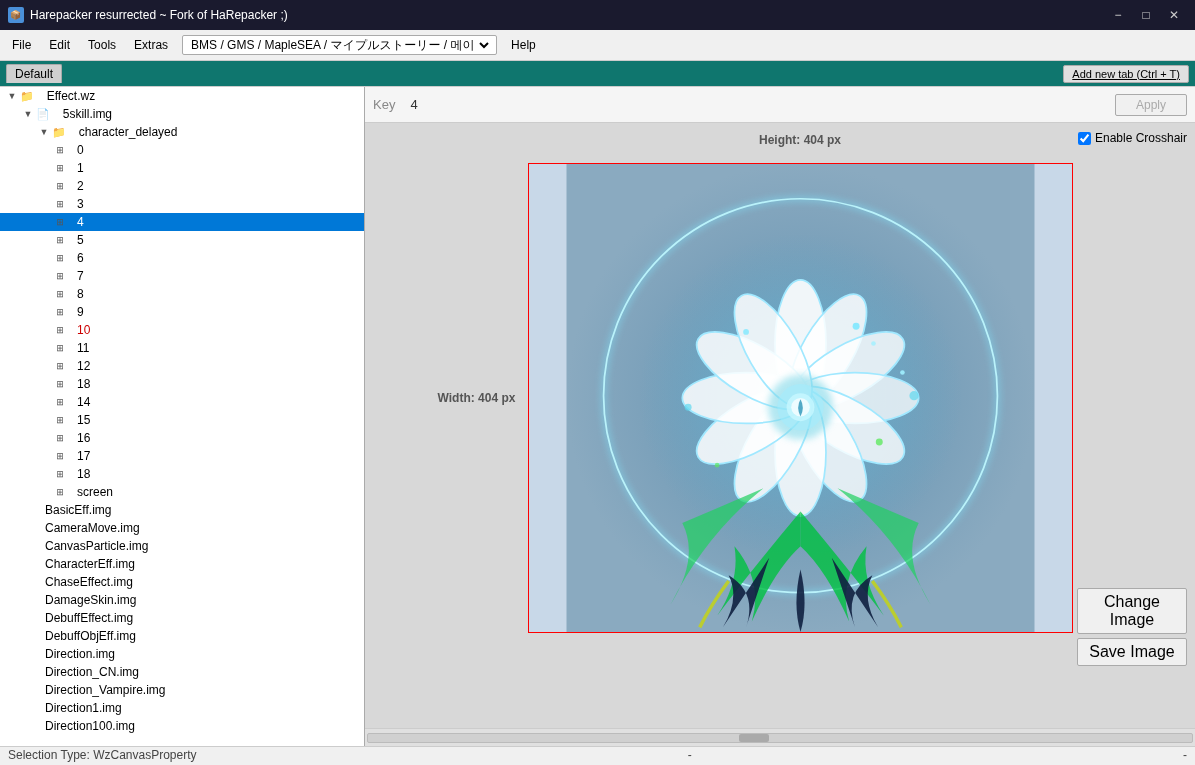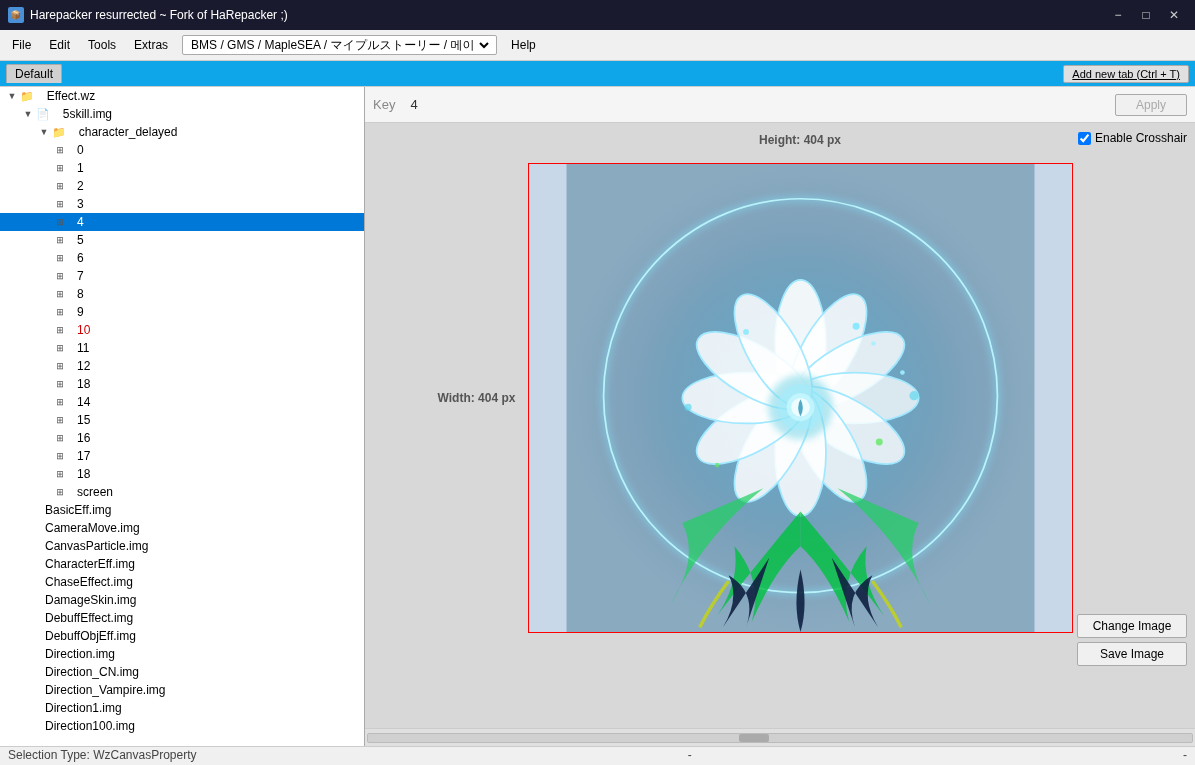--- a/index.html
+++ b/index.html
@@ -45,21 +45,21 @@
       border: 1px solid #aaa;
       background: #fff;
       border-radius: 2px;
       padding: 1px 4px;
       margin: 0 4px;
     }
     .menu-dropdown select { border: none; background: transparent; font-size: 12px; outline: none; cursor: pointer; }
 
     
     .tabbar {
-      background: #0ea5e9;
+      background: #0f766e;
       height: 26px;
       display: flex;
       align-items: center;
       padding: 0 6px;
       border-bottom: 1px solid #ccc;
       justify-content: space-between;
     }
     .tab-default { font-size: 12px; padding: 2px 8px; background: #d0d0d0; border-radius: 2px 2px 0 0; border: 1px solid #aaa; border-bottom: none; }
     .add-tab-btn { background: #e0e0e0; border: 1px solid #aaa; border-radius: 2px; padding: 2px 8px; cursor: pointer; font-size: 11px; text-decoration: underline; }
 
@@ -219,21 +219,21 @@
       display: flex;
       flex-direction: column;
       gap: 4px;
     }
     .side-btn {
       background: #f0f0f0;
       border: 1px solid #aaa;
       border-radius: 2px;
       padding: 4px 11px;
       cursor: pointer;
-      font-size: 12px;
+      font-size: 16px;
       width: 110px;
       text-align: center;
     }
 
     
     .bottom-scrollbar {
       position: absolute;
       bottom: 0;
       left: 0;
       right: 0;

